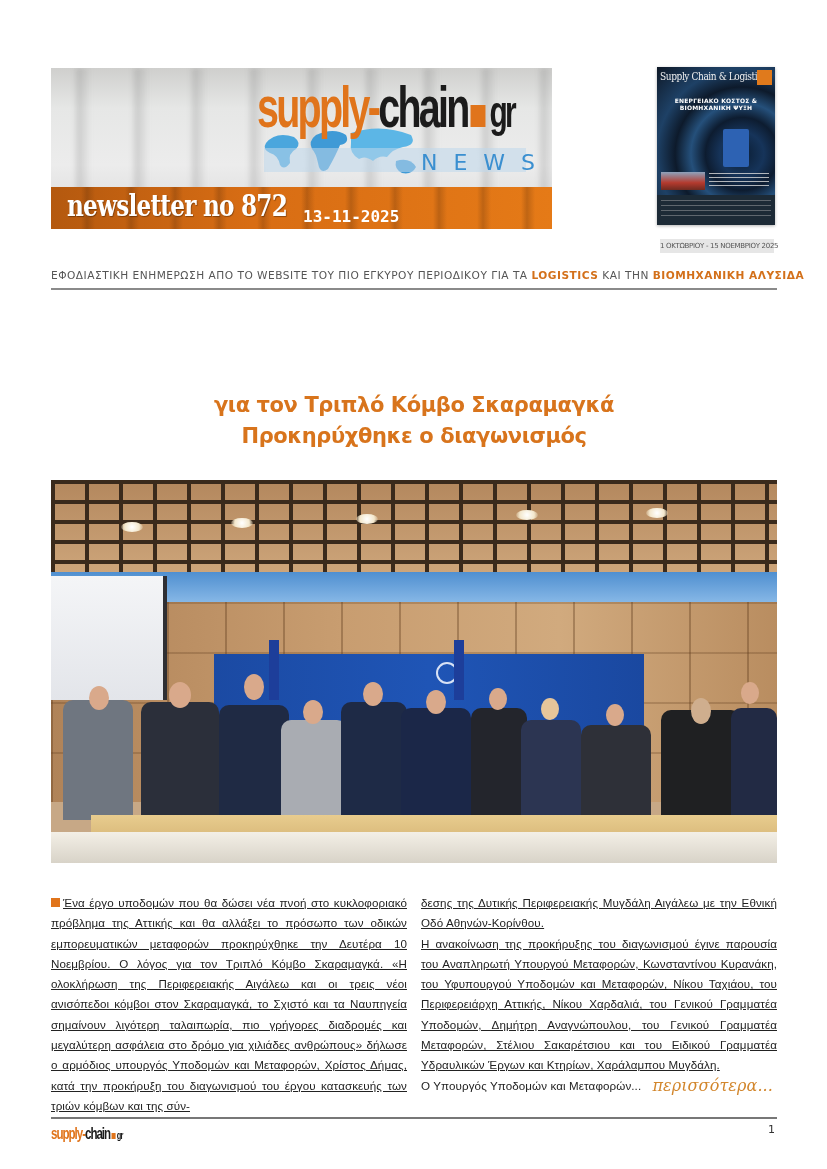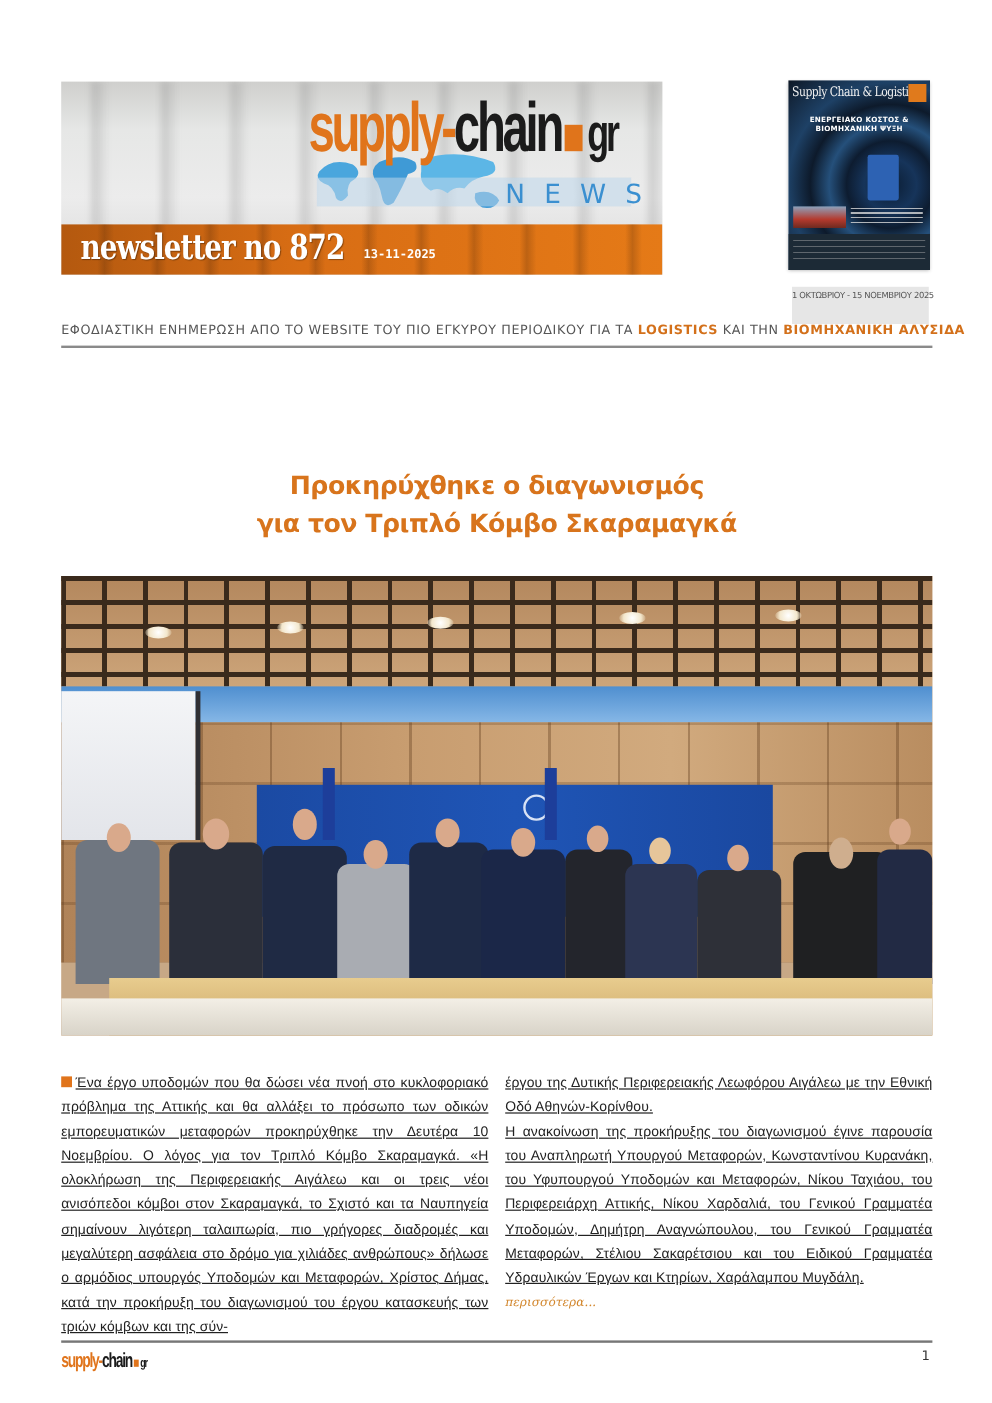--- a/index.html
+++ b/index.html
@@ -17,34 +17,34 @@
     background:repeating-linear-gradient(90deg, rgba(80,40,10,0) 0px, rgba(80,40,10,0) 30px, rgba(80,40,10,0.25) 36px, rgba(80,40,10,0) 44px); }
   .logo-big { position:absolute; left:206px; top:10px; font-family:"Liberation Sans", sans-serif; font-weight:bold; font-size:58px; letter-spacing:-4px; line-height:1; transform:scaleX(0.68); transform-origin:left top; white-space:nowrap; }
   .logo-big .o { color:#e0741b; }
   .logo-big .k { color:#1b1b1b; }
   .logo-big .dot { display:inline-block; width:22px; height:22px; background:#e0741b; margin:0 6px 0 4px; }
   .logo-big .gr { color:#1b1b1b; font-size:44px; }
   .news-strip { position:absolute; left:213px; top:80px; width:262px; height:24px; background:rgba(190,215,235,0.55); }
   .world { position:absolute; left:205px; top:55px; width:190px; height:60px; }
   .news-word { position:absolute; left:370px; top:82px; color:#3a8fd0; font-family:"DejaVu Sans", sans-serif; font-size:22px; letter-spacing:16px; }
   .nl-title { position:absolute; left:16px; top:121px; color:#fff; font-family:"DejaVu Serif", serif; font-weight:bold; font-size:29px; letter-spacing:-1px; transform:scaleX(0.8); transform-origin:left top; white-space:nowrap; text-shadow:1px 1px 1px rgba(0,0,0,0.35); }
-  .nl-date { position:absolute; left:252px; top:139px; color:#fff; font-family:"DejaVu Sans Mono", monospace; font-weight:bold; font-size:10px; }
+  .nl-date { position:absolute; left:252px; top:139px; color:#fff; font-family:"DejaVu Sans Mono", monospace; font-weight:bold; font-size:16px; }
 
   
   .cover { position:absolute; left:657px; top:67px; width:118px; height:158px; overflow:hidden; box-shadow:0 1px 3px rgba(0,0,0,0.3);
     background:radial-gradient(circle at 72% 55%, #0b1d33 0%, #16345a 18%, #0d1c30 30%, #25507b 42%, #0d1a2b 55%, #1e4166 70%, #0e1826 100%); }
   .cover .c-title { position:absolute; left:3px; top:3px; font-family:"DejaVu Serif", serif; color:#f0f0f0; font-size:11px; letter-spacing:-0.5px; white-space:nowrap; transform:scaleX(0.82); transform-origin:left top; }
   .cover .c-badge { position:absolute; right:3px; top:3px; width:15px; height:15px; background:#e07a1c; }
   .cover .c-head { position:absolute; left:5px; top:30px; right:5px; color:#fff; font-size:6px; font-weight:bold; text-align:center; letter-spacing:0.2px; }
   .cover .c-blue { position:absolute; left:66px; top:62px; width:26px; height:38px; background:#2d62b3; border-radius:2px; }
   .cover .c-photo { position:absolute; left:4px; top:105px; width:44px; height:18px; background:linear-gradient(180deg,#8da2bc 0%,#b43a2e 60%,#6e2a20 100%); }
   .cover .c-lines { position:absolute; left:52px; top:106px; width:60px; height:16px; background:repeating-linear-gradient(180deg,#d9d9d9 0px,#d9d9d9 1px,transparent 1px,transparent 4px); opacity:0.8; }
   .cover .c-bottom { position:absolute; left:0; right:0; bottom:0; height:30px; background:#1c2a36; }
   .cover .c-bottom::after { content:""; position:absolute; left:4px; right:4px; top:5px; bottom:5px; background:repeating-linear-gradient(180deg,#8b8f93 0px,#8b8f93 1px,transparent 1px,transparent 5px); opacity:0.6; }
-  .cover-caption { position:absolute; left:660px; top:239px; width:114px; height:31px; background:#e6e6e6; color:#555; font-size:7px; text-align:center; line-height:14px; letter-spacing:-0.3px; white-space:nowrap; }
+  .cover-caption { position:absolute; left:660px; top:239px; width:114px; height:14px; background:#e6e6e6; color:#555; font-size:7px; text-align:center; line-height:14px; letter-spacing:-0.3px; white-space:nowrap; }
 
   
   .tagline { position:absolute; left:51px; top:269px; width:726px; font-family:"DejaVu Sans", sans-serif; font-size:10.6px; color:#555; letter-spacing:0.5px; white-space:nowrap; }
   .tagline .hl { color:#d3701a; font-weight:bold; }
   .tagline-rule { position:absolute; left:51px; top:288px; width:726px; height:2px; background:#8a8a8a; }
 
   
   .article-title { position:absolute; left:51px; top:390px; width:726px; text-align:center; color:#d8741c; font-family:"DejaVu Sans", sans-serif; font-weight:bold; font-size:21px; line-height:31px; letter-spacing:-0.4px; }
 
   
@@ -71,21 +71,21 @@
   .table { position:absolute; left:40px; top:335px; width:686px; height:48px; background:linear-gradient(180deg,#e8cc8e,#c9a565); }
   .table-front { position:absolute; left:0; top:352px; width:100%; height:31px; background:linear-gradient(180deg,#f3efe6,#d8d3c8); }
 
   
   .col { position:absolute; top:893px; width:356px; font-family:"Liberation Sans", sans-serif; font-size:11.6px; line-height:20.3px; color:#222; text-align:justify; letter-spacing:0.1px; }
   .col p { margin:0;text-decoration:underline; }
   .col-left { left:51px; }
   .col-right { left:421px; }
   .bullet { display:inline-block; width:9px; height:9px; background:#e0741b; margin-right:3px; vertical-align:0px; }
   .more-row { display:flex; justify-content:space-between; }
-  .more-link { color:#d2862c; font-family:"DejaVu Serif", serif; font-style:italic; font-size:10px; margin-right:4px; cursor:pointer; }
+  .more-link { color:#d2862c; font-family:"DejaVu Serif", serif; font-style:italic; font-size:16px; margin-right:4px; cursor:pointer; }
 
   
   .footer-rule { position:absolute; left:51px; top:1117px; width:726px; height:2px; background:#777; }
   .footer-logo { position:absolute; left:51px; top:1124px; font-family:"Liberation Sans", sans-serif; font-weight:bold; font-size:17px; letter-spacing:-1.5px; transform:scaleX(0.68); transform-origin:left top; white-space:nowrap; }
   .footer-logo .o { color:#e0741b; }
   .footer-logo .k { color:#1b1b1b; }
   .footer-logo .dot { display:inline-block; width:6px; height:6px; background:#e0741b; margin:0 2px; }
   .footer-logo .gr { font-size:11px; color:#1b1b1b; }
   .page-num { position:absolute; left:768px; top:1123px; font-size:11px; color:#333; }
 </style>
@@ -116,22 +116,22 @@
   <div class="c-photo"></div>
   <div class="c-lines"></div>
   <div class="c-bottom"></div>
 </div>
 <div class="cover-caption">1 ΟΚΤΩΒΡΙΟΥ - 15 ΝΟΕΜΒΡΙΟΥ 2025</div>
 
 <div class="tagline"><span>ΕΦΟΔΙΑΣΤΙΚΗ ΕΝΗΜΕΡΩΣΗ ΑΠΟ ΤΟ WEBSITE ΤΟΥ ΠΙΟ ΕΓΚΥΡΟΥ ΠΕΡΙΟΔΙΚΟΥ ΓΙΑ ΤΑ </span><span class="hl">LOGISTICS</span><span> ΚΑΙ ΤΗΝ </span><span class="hl">ΒΙΟΜΗΧΑΝΙΚΗ ΑΛΥΣΙΔΑ</span></div>
 <div class="tagline-rule"></div>
 
 <div class="article-title">
+  <div>για τον Τριπλό Κόμβο Σκαραμαγκά</div>
   <div>Προκηρύχθηκε ο διαγωνισμός</div>
-  <div>για τον Τριπλό Κόμβο Σκαραμαγκά</div>
 </div>
 
 <div class="photo" title="Ομαδική φωτογραφία αξιωματούχων στην αίθουσα συσκέψεων">
   <div class="ceiling"></div>
   <div class="ceil-light" style="left:70px;top:42px;"></div>
   <div class="ceil-light" style="left:180px;top:38px;"></div>
   <div class="ceil-light" style="left:305px;top:34px;"></div>
   <div class="ceil-light" style="left:465px;top:30px;"></div>
   <div class="ceil-light" style="left:595px;top:28px;"></div>
   <div class="blue-wall"></div>
@@ -167,22 +167,23 @@
   </div>
   <div class="table"></div>
   <div class="table-front"></div>
 </div>
 
 <div class="col col-left">
   <p><span class="bullet"></span><span>Ένα έργο υποδομών που θα δώσει νέα πνοή στο κυκλοφοριακό πρόβλημα της Αττικής και θα αλλάξει το πρόσωπο των οδικών εμπορευματικών μεταφορών προκηρύχθηκε την Δευτέρα 10 Νοεμβρίου. Ο λόγος για τον Τριπλό Κόμβο Σκαραμαγκά. «Η ολοκλήρωση της Περιφερειακής Αιγάλεω και οι τρεις νέοι ανισόπεδοι κόμβοι στον Σκαραμαγκά, το Σχιστό και τα Ναυπηγεία σημαίνουν λιγότερη ταλαιπωρία, πιο γρήγορες διαδρομές και μεγαλύτερη ασφάλεια στο δρόμο για χιλιάδες ανθρώπους» δήλωσε ο αρμόδιος υπουργός Υποδομών και Μεταφορών, Χρίστος Δήμας, κατά την προκήρυξη του διαγωνισμού του έργου κατασκευής των τριών κόμβων και της σύν-</span></p>
 </div>
 
 <div class="col col-right">
-  <p>έργου της Δυτικής Περιφερειακής Λεωφόρου Αιγάλεω με την Εθνική Οδό Αθηνών-Κορίνθου.</p>
+  <p>δεσης της Δυτικής Περιφερειακής Μυγδάλη Αιγάλεω με την Εθνική Οδό Αθηνών-Κορίνθου.</p>
   <p>Η ανακοίνωση της προκήρυξης του διαγωνισμού έγινε παρουσία του Αναπληρωτή Υπουργού Μεταφορών, Κωνσταντίνου Κυρανάκη, του Υφυπουργού Υποδομών και Μεταφορών, Νίκου Ταχιάου, του Περιφερειάρχη Αττικής, Νίκου Χαρδαλιά, του Γενικού Γραμματέα Υποδομών, Δημήτρη Αναγνώπουλου, του Γενικού Γραμματέα Μεταφορών, Στέλιου Σακαρέτσιου και του Ειδικού Γραμματέα Υδραυλικών Έργων και Κτηρίων, Χαράλαμπου Μυγδάλη.</p>
   <div class="more-row">
+    <span>Ο Υπουργός Υποδομών και Μεταφορών...</span>
     <a class="more-link">περισσότερα...</a>
   </div>
 </div>
 
 <div class="footer-rule"></div>
 <div class="footer-logo"><span class="o">supply-</span><span class="k">chain</span><span class="dot"></span><span class="gr">gr</span></div>
 <div class="page-num">1</div>
 
 </body></html>

